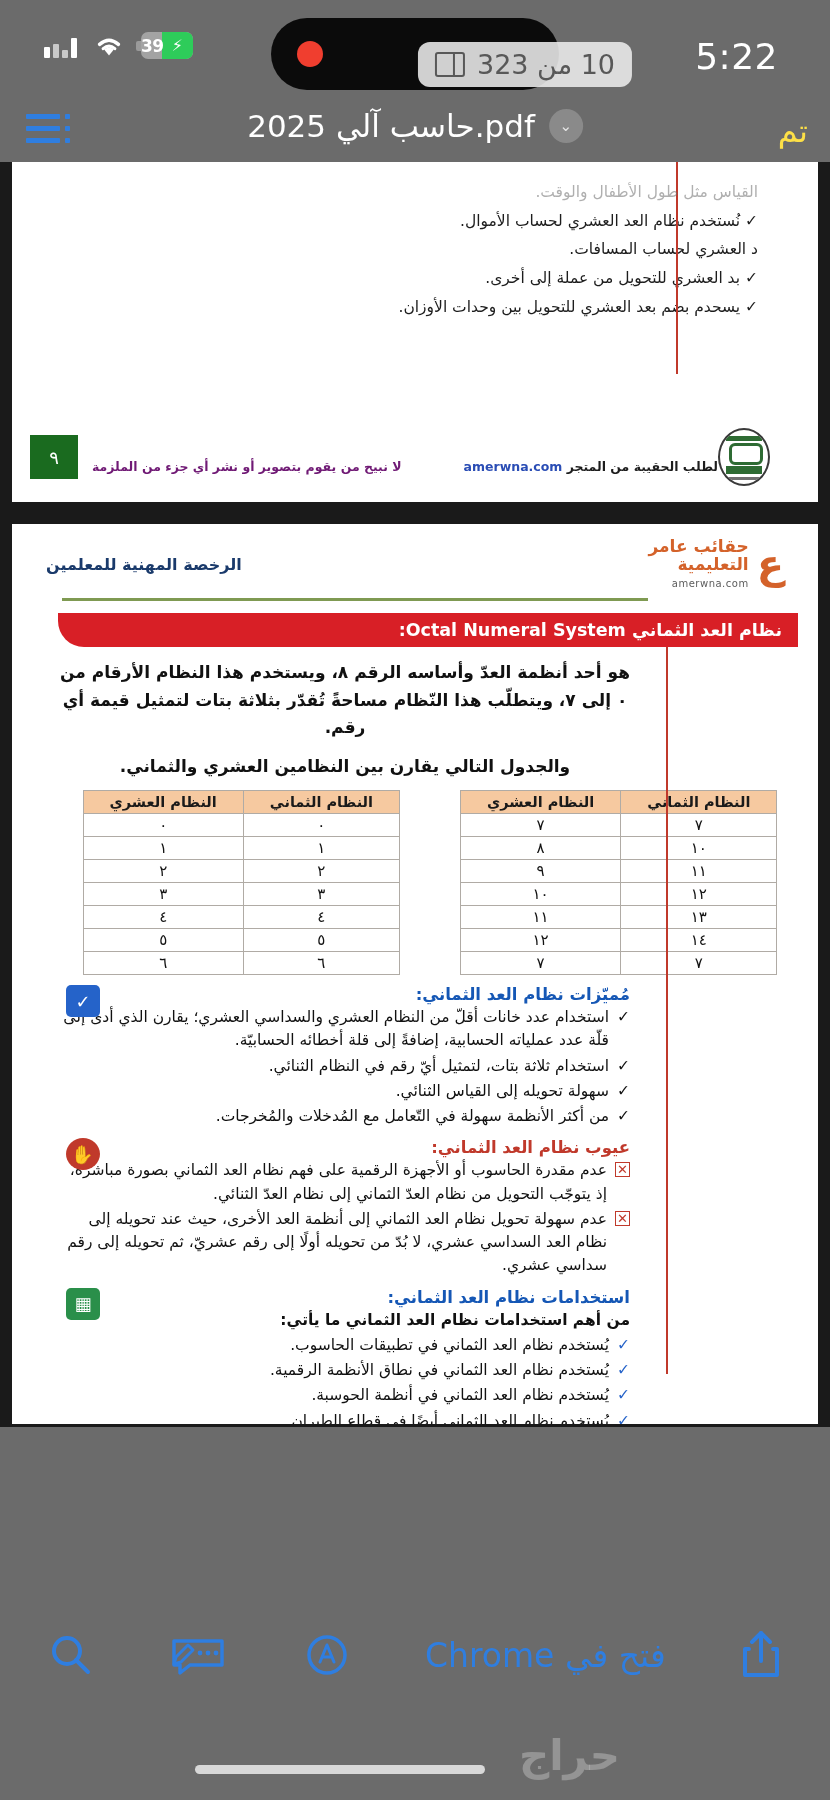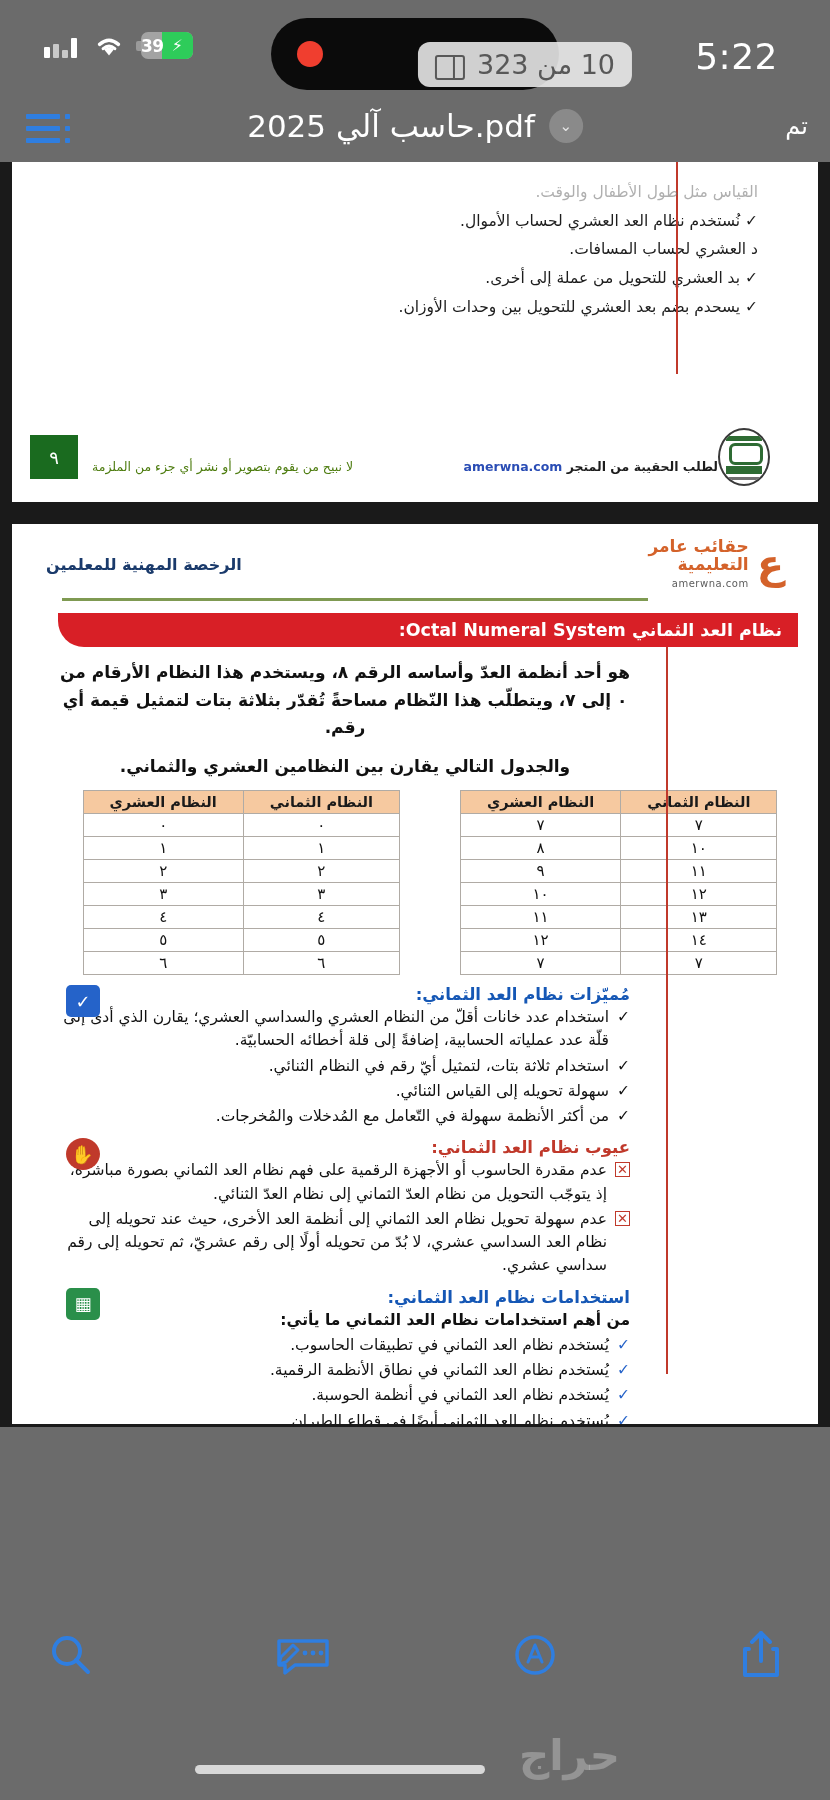--- a/index.html
+++ b/index.html
@@ -72,21 +72,21 @@
     color: #fff; font-size: 36px; font-weight: 500; letter-spacing: 0.5px;
   }
 
   
   .nav-bar {
     position: absolute; top: 100px; left: 0; width: 830px; height: 62px;
     background: #6b6b6b;
   }
   .nav-done {
     position: absolute; right: 22px; top: 12px;
-    color: #ffffff; font-size: 24px; font-weight: 500;
+    color: #fde047; font-size: 32px; font-weight: 500;
   }
   .nav-title-wrap {
     position: absolute; left: 50%; transform: translateX(-50%); top: 8px;
     display: flex; align-items: center; gap: 14px; direction: ltr;
   }
   .nav-title { color: #fff; font-size: 31px; font-weight: 500; white-space: nowrap; }
   .nav-chevron {
     width: 34px; height: 34px; border-radius: 50%; background: #8a8a8a;
     display: flex; align-items: center; justify-content: center;
     color: #e8e8e8; font-size: 15px;
@@ -142,37 +142,37 @@
   }
   .footer-rule {
     flex: 1; height: 5px; background: #8ea06c; margin: 0 12px; margin-bottom: 18px;
     border-radius: 2px;
   }
   .footer-text-left {
     font-size: 12.5px; color: #1d1d1d; white-space: nowrap; font-weight: bold;
   }
   .footer-text-left .lnk { color: #2a4db5; }
   .footer-text-right {
-    font-size: 12.5px; color: #4d7c0f; white-space: nowrap; font-weight: normal;
+    font-size: 12.5px; color: #701a75; white-space: nowrap; font-weight: bold;
     margin-left: 14px;
   }
   .page-num-box {
     width: 48px; height: 44px; background: #1a6b1f; color: #fff;
     display: flex; align-items: center; justify-content: center;
     font-size: 18px; flex: 0 0 auto;
   }
   .footer-stack { display: flex; flex-direction: column; flex: 1; }
   .footer-row { display: flex; align-items: center; justify-content: space-between; }
 
   
   .page-pill {
     position: absolute; top: 42px; left: 50%;
     transform: translateX(-50%) translateX(110px);
     background: rgba(236,236,236,0.88); border-radius: 12px;
-    padding: 7px 17px; display: flex; align-items: flex-end; gap: 12px;
+    padding: 7px 17px; display: flex; align-items: center; gap: 12px;
     direction: rtl; z-index: 40;
   }
   .page-pill .pp-text { font-size: 27px; color: #585858; font-weight: 500; }
   .pp-icon {
     width: 30px; height: 25px; border: 2.5px solid #585858; border-radius: 3px;
     position: relative; flex: 0 0 auto;
   }
   .pp-icon::after {
     content: ""; position: absolute; right: 8px; top: 0; bottom: 0;
     width: 2.5px; background: #585858;
@@ -595,20 +595,21 @@
       </svg>
     </div>
 
     <div class="tb-btn">
       <svg class="icon-svg" width="52" height="52" viewBox="0 0 52 52">
         <circle cx="26" cy="26" r="18" stroke="#2f7ee0" stroke-width="3.5" fill="none"></circle>
         <path d="M19 33 L26 16 L33 33 M21.8 28 H30.2" stroke="#2f7ee0" stroke-width="3" fill="none" stroke-linecap="round" stroke-linejoin="round"></path>
       </svg>
     </div>
 
+    <div class="tb-open">فتح في Chrome</div>
 
     <div class="tb-btn">
       <svg class="icon-svg" width="46" height="56" viewBox="0 0 46 56">
         <path d="M23 6 L23 34" stroke="#2f7ee0" stroke-width="4" stroke-linecap="round"></path>
         <path d="M14 15 L23 6 L32 15" stroke="#2f7ee0" stroke-width="4" fill="none" stroke-linecap="round" stroke-linejoin="round"></path>
         <path d="M11 22 H7 V48 H39 V22 H35" stroke="#2f7ee0" stroke-width="4" fill="none" stroke-linecap="round" stroke-linejoin="round"></path>
       </svg>
     </div>
   </div>
 

